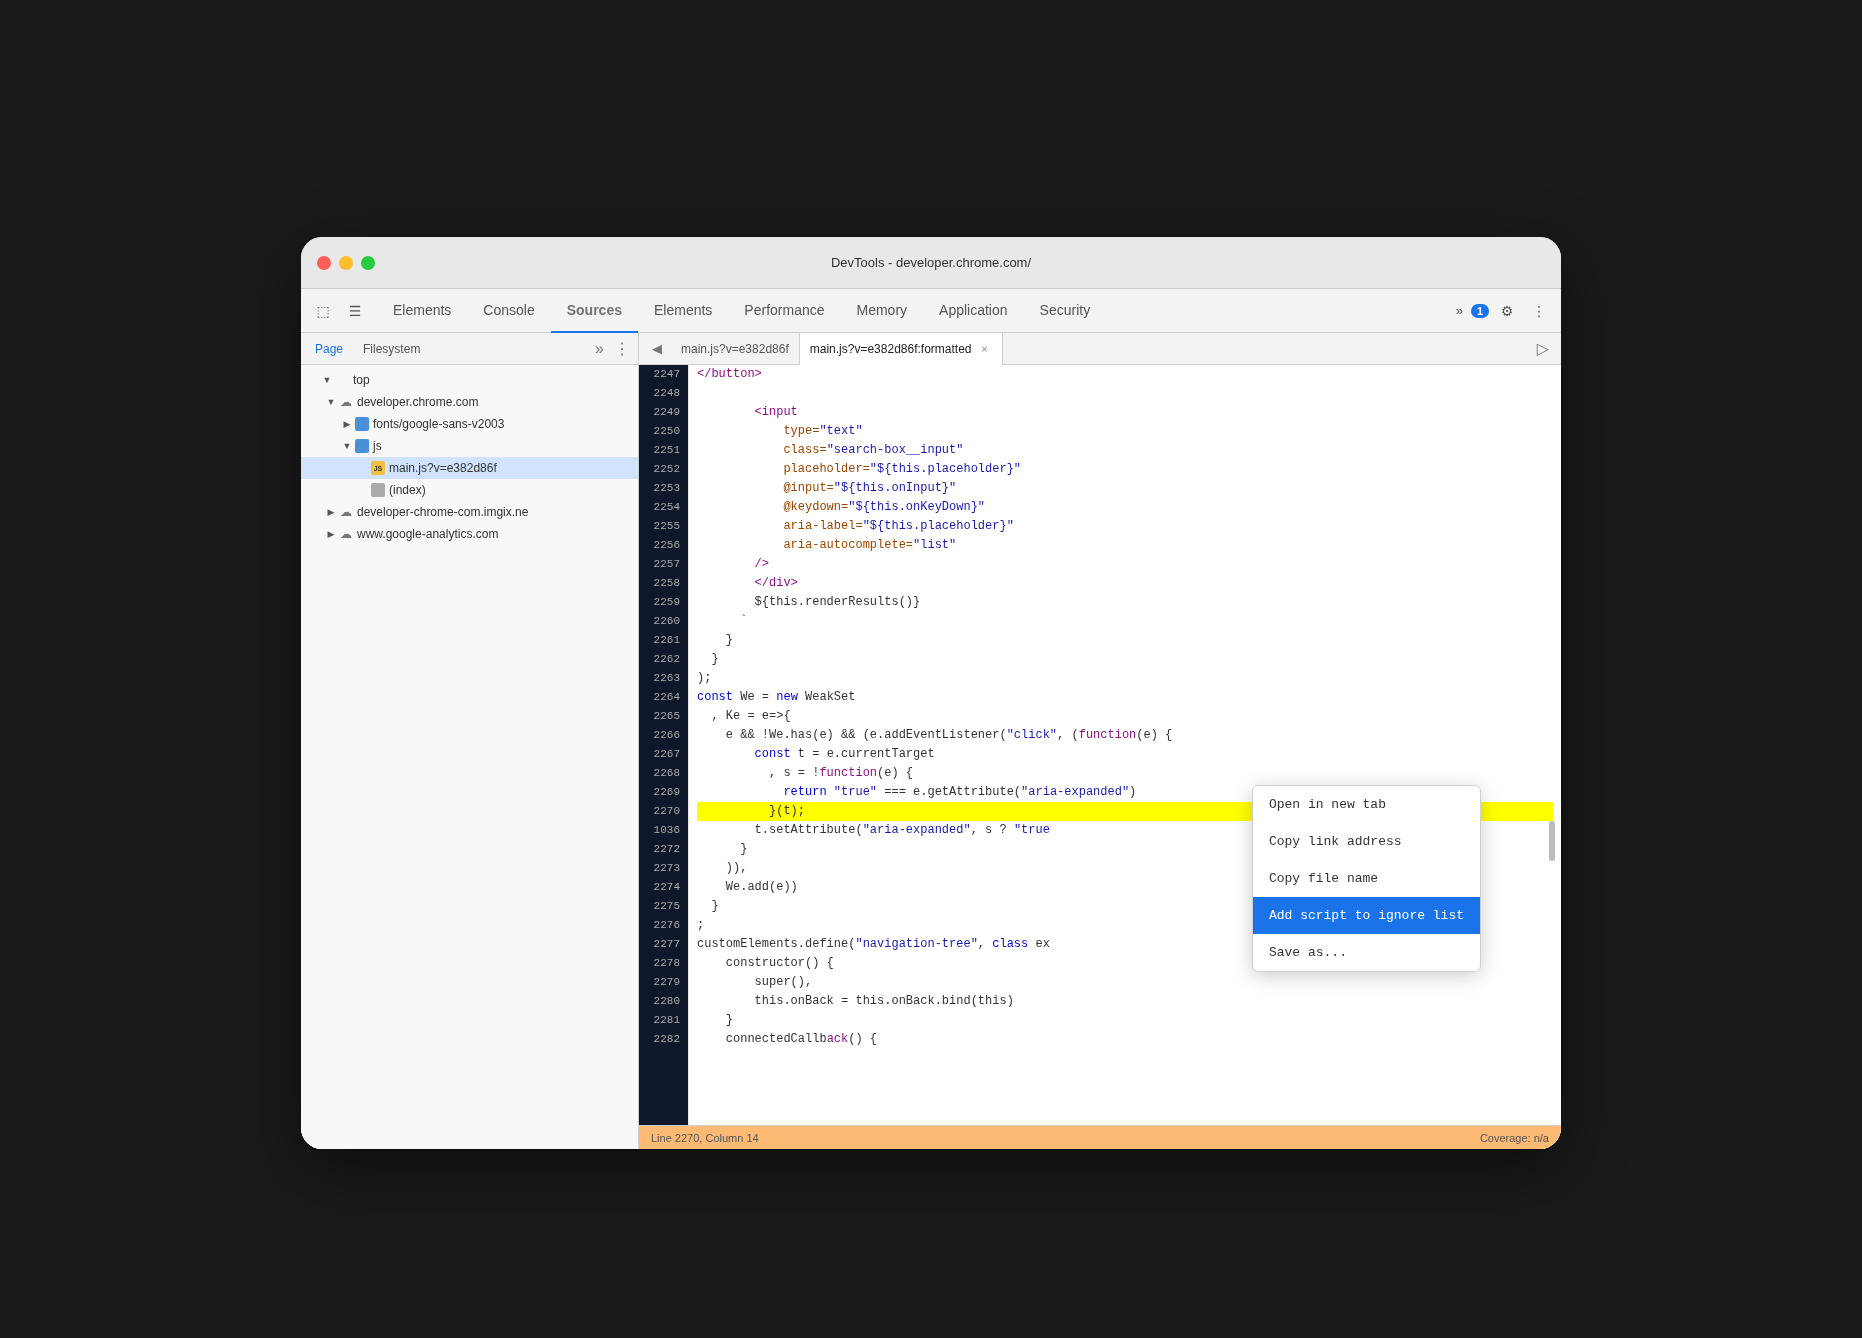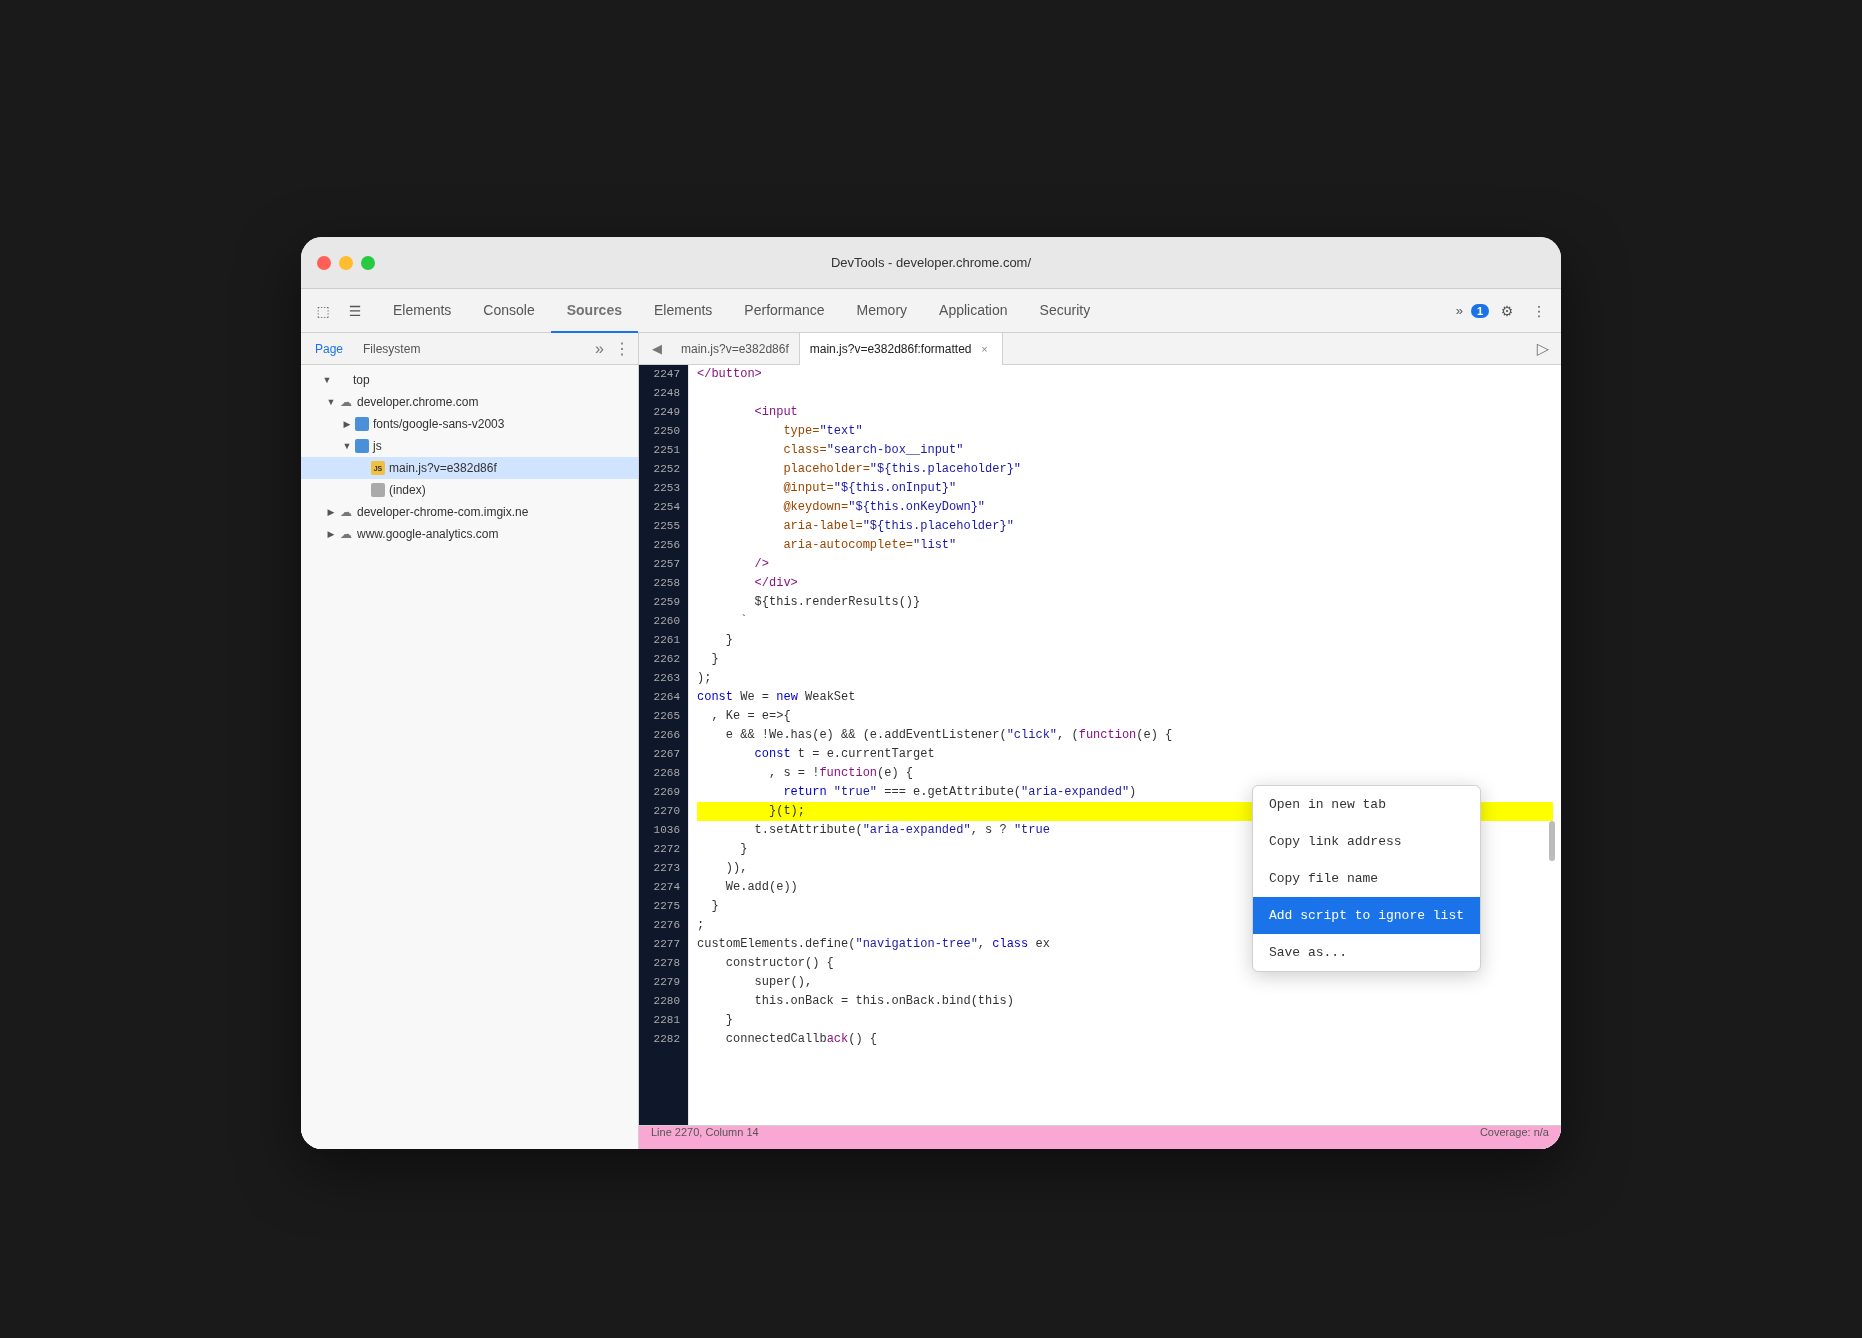--- a/index.html
+++ b/index.html
@@ -344,25 +344,25 @@
     }
     
     .tag { color: #881280; }
     .attr { color: #994500; }
     .string { color: #1a1aa6; }
     .keyword { color: #881280; }
     .var-kw { color: #0000cc; }
     .plain { color: #333; }
     
     .status-bar {
-      background: #f9a8d4;
+      background: #fdba74;
       border-top: 1px solid #d0d0d0;
       height: 24px;
       display: flex;
-      align-items: flex-start;
+      align-items: center;
       padding: 0 12px;
       font-size: 11px;
       color: #555;
     }
     .status-right {
       margin-left: auto;
     }
     
     .context-menu {
       position: absolute;

